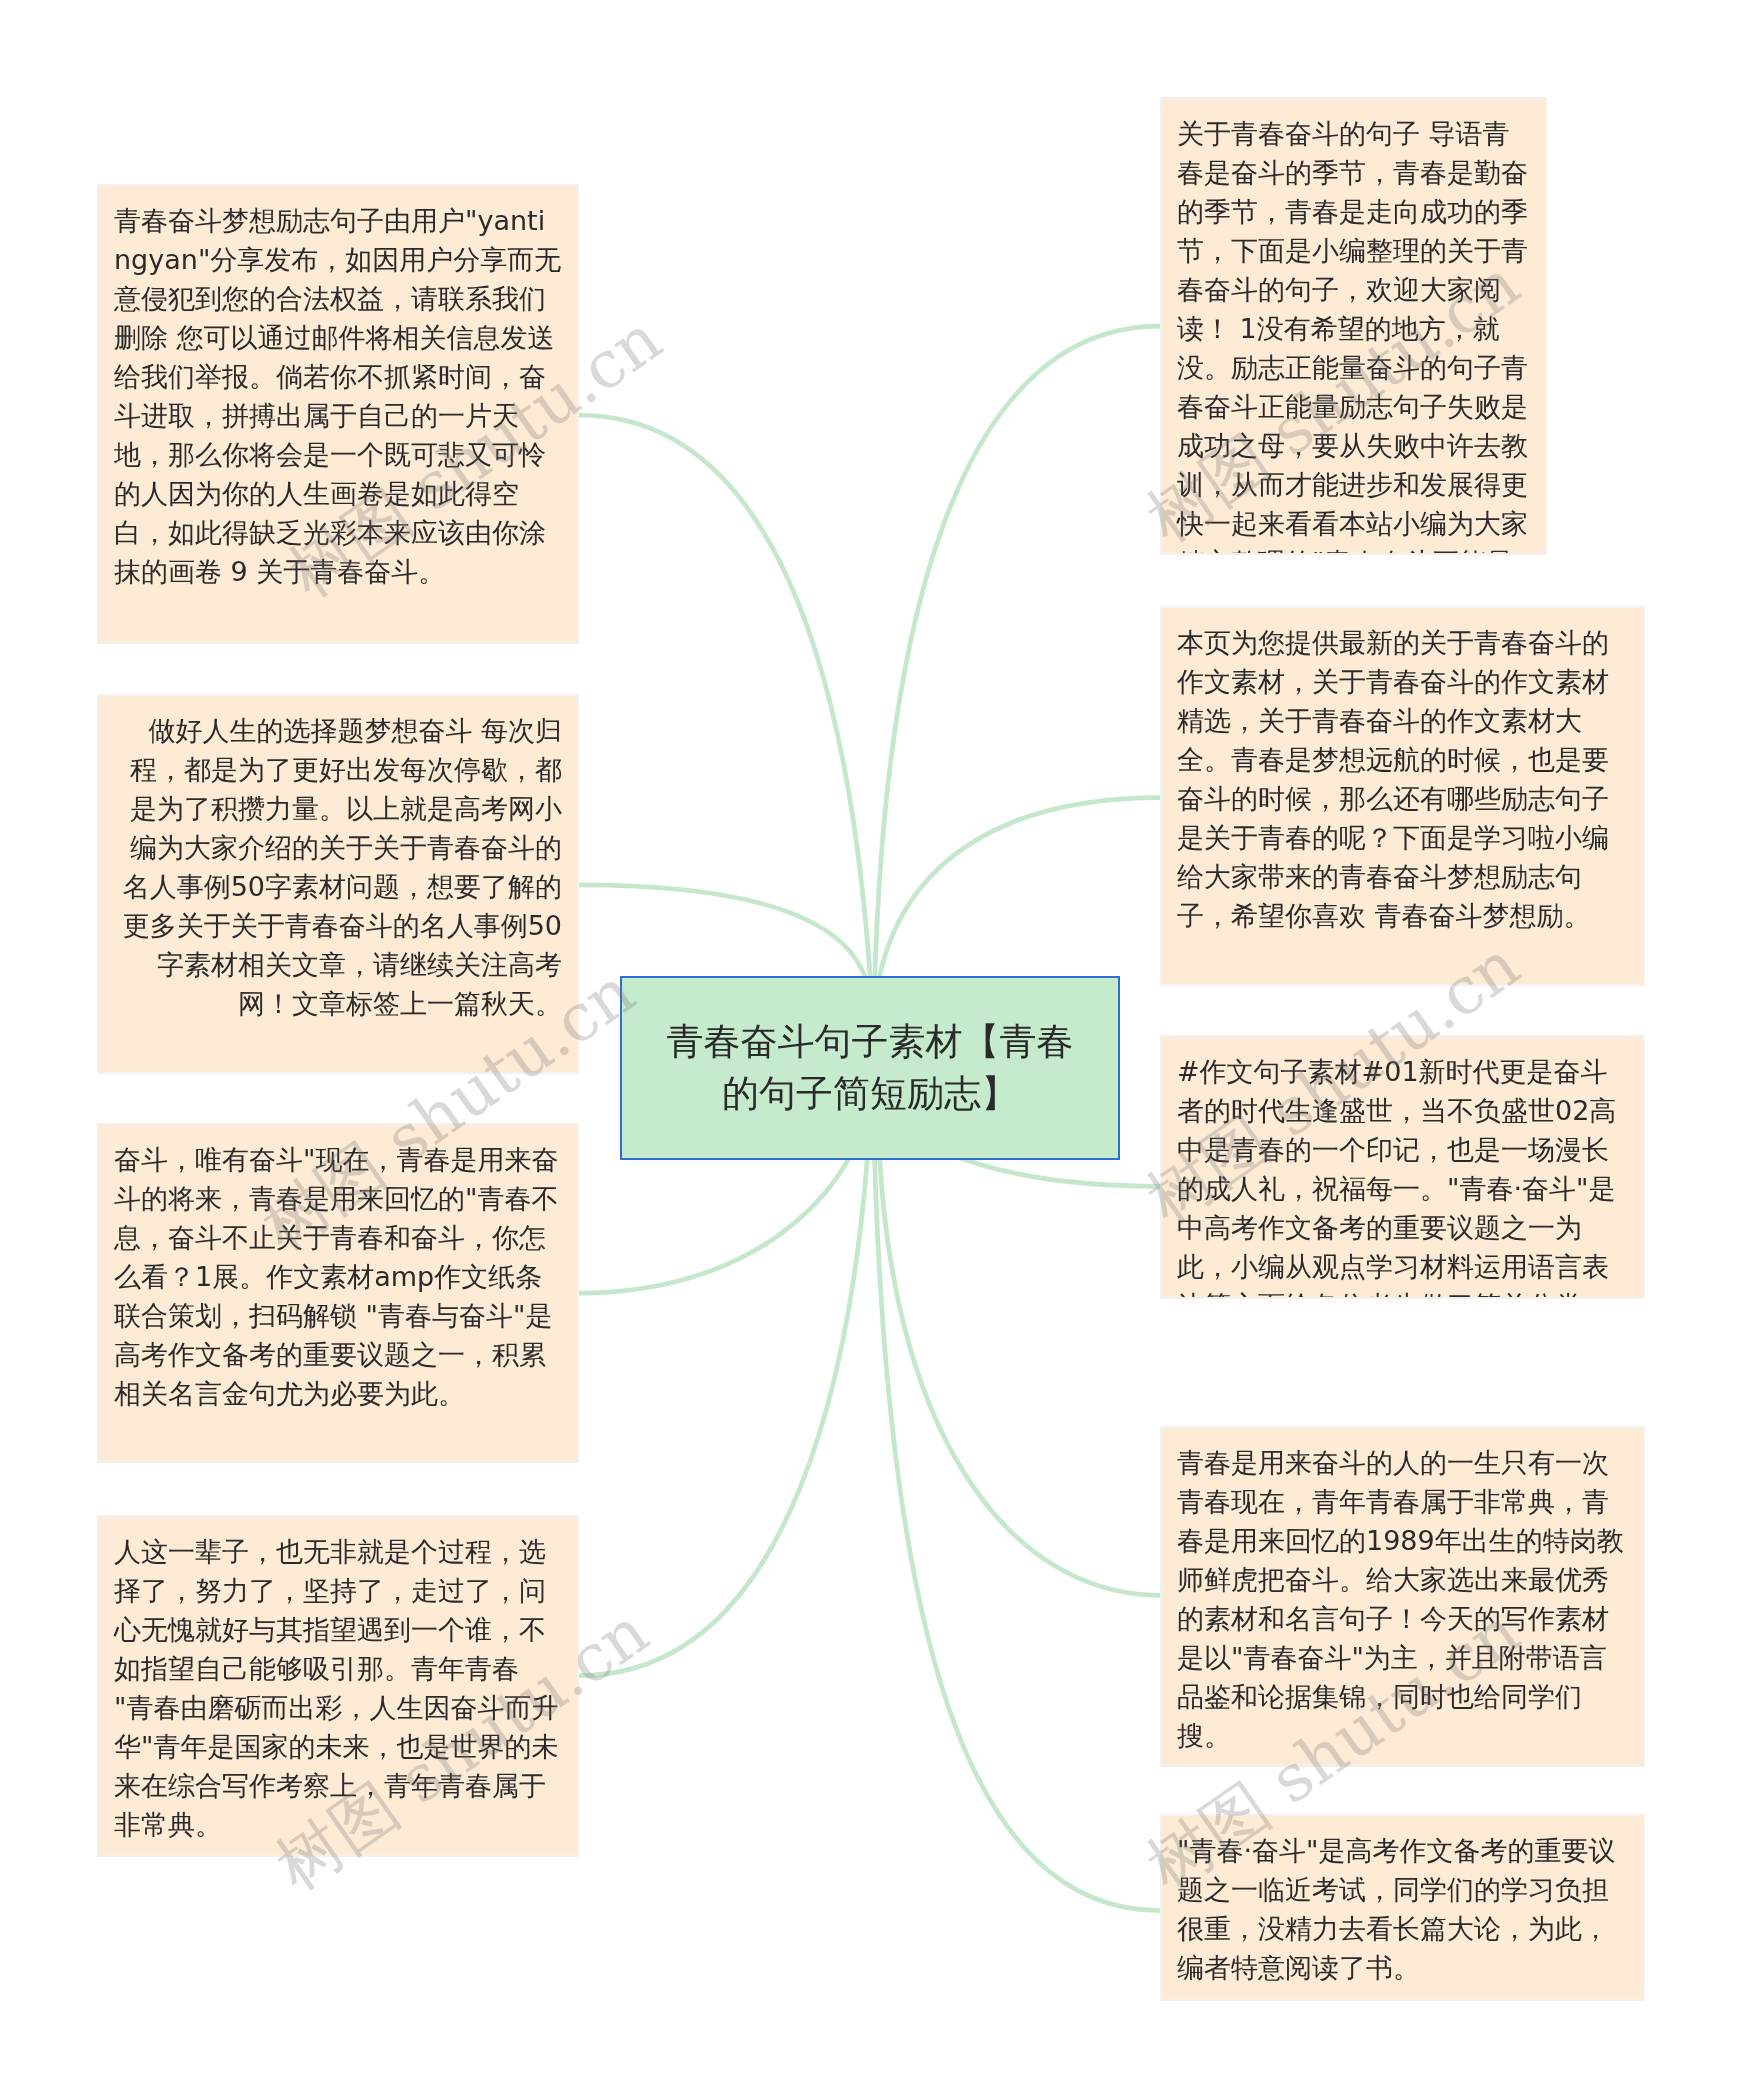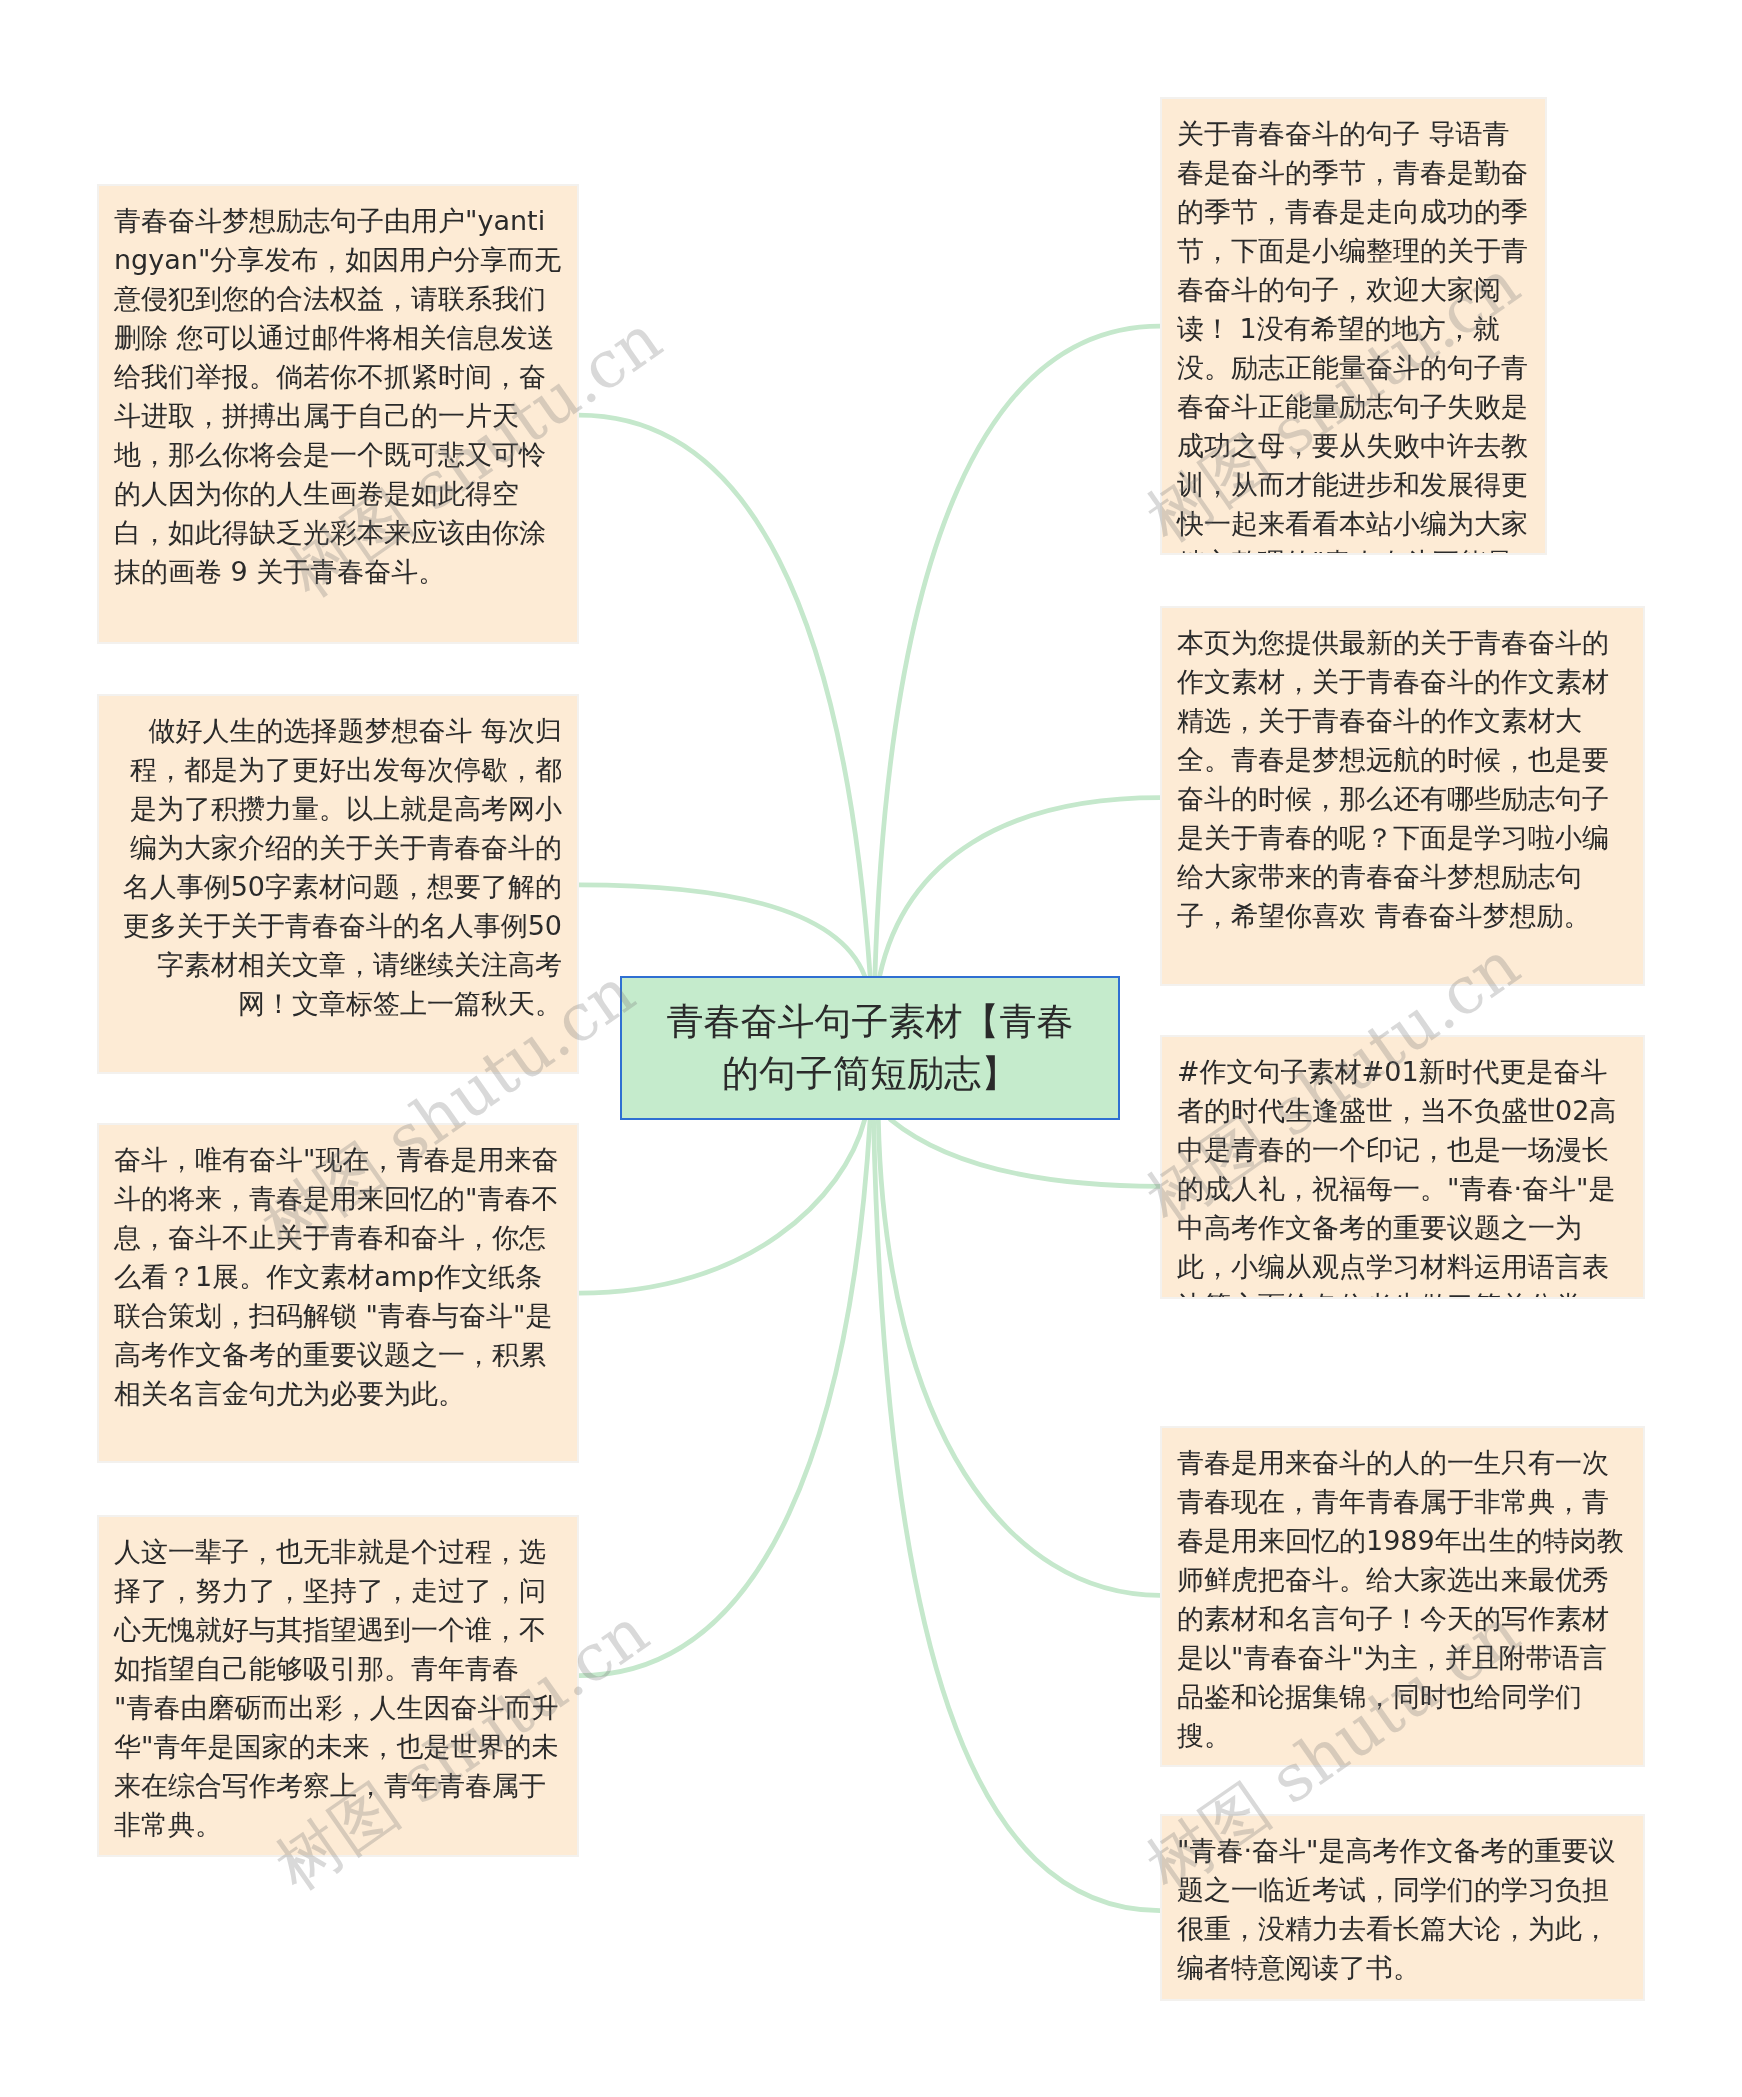--- a/index.html
+++ b/index.html
@@ -15,21 +15,21 @@
       color: #2a2a2a;
       font-size: 27px;
       line-height: 39px;
       padding: 15px 15px 0 15px;
       word-break: break-all;
       overflow: hidden;
     }
     .center {
       position: absolute;
       box-sizing: border-box;
-      left: 620px; top: 976px; width: 500px; height: 144px;
+      left: 620px; top: 976px; width: 500px; height: 184px;
       background: #c5ebcc;
       border: 2px solid #2f6fd2;
       color: #2a2a2a;
       font-size: 37px;
       line-height: 52px;
       text-align: center;
       display: flex; align-items: center; justify-content: center;
       padding: 0 27px;
     }
     .watermark {

